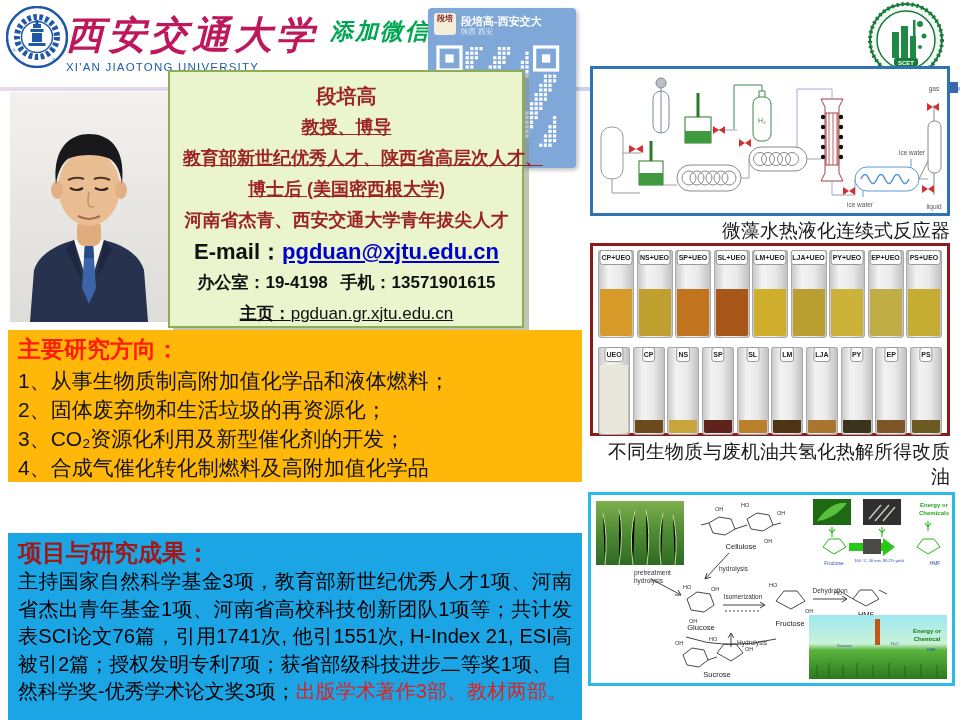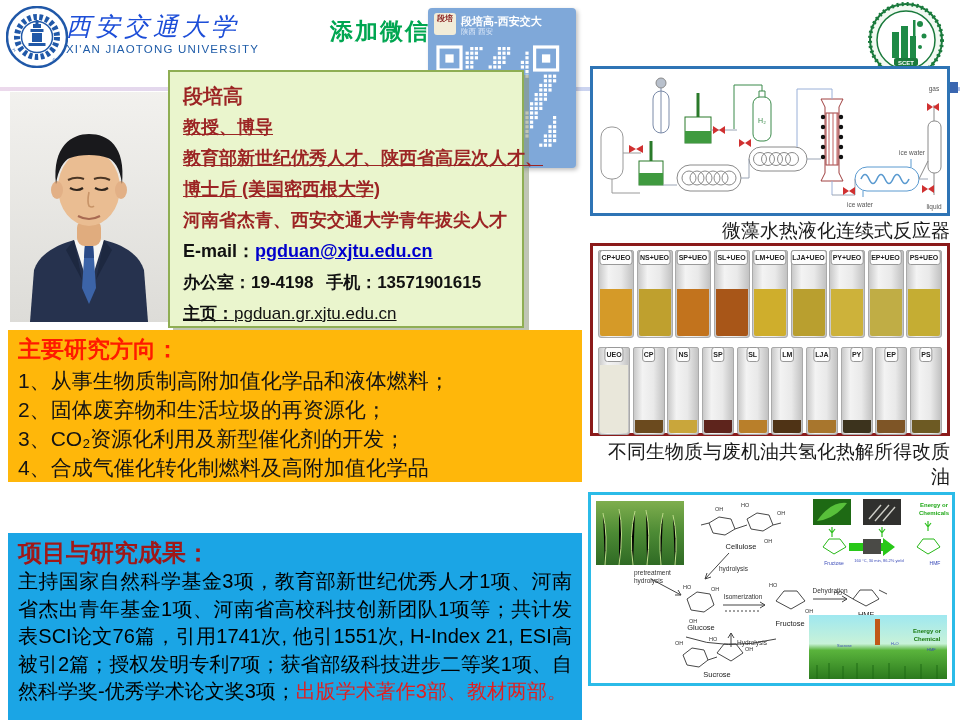--- a/index.html
+++ b/index.html
@@ -1,35 +1,35 @@
 <!DOCTYPE html>
 <html><head>
 <meta charset="utf-8">
 <style>
   html,body{margin:0;padding:0;}
   body{width:960px;height:720px;background:#fff;font-family:"Liberation Sans","DejaVu Sans",sans-serif;overflow:hidden;}
   .slide{position:relative;width:960px;height:720px;background:#fff;overflow:hidden;}
   .abs{position:absolute;}
 
   
-  .uni-cn{font-size:25px;font-weight:normal;font-style:italic;color:#1d4ed8;letter-spacing:4px;}
+  .uni-cn{font-size:38px;font-weight:bold;font-style:italic;color:#be185d;letter-spacing:4px;}
   .uni-en{font-size:11.5px;font-weight:normal;color:#1f5ca8;letter-spacing:1.2px;margin-top:0;}
-  .add-wechat{font-size:23px;font-weight:bold;color:#00a651;letter-spacing:2px;}
+  .add-wechat{font-size:23px;font-weight:bold;font-style:italic;color:#00a651;letter-spacing:2px;}
   .divider{left:0;top:87px;width:960px;height:4px;background:linear-gradient(to right,#ecd9ec,#ccd4f0 60%,#aebfe8);}
   .divider-cap{left:932px;top:82px;width:26px;height:11px;background:#3a66b0;}
 
   
   .qr-card{left:428px;top:8px;width:148px;height:160px;background:#7fa8d9;border-radius:4px;box-shadow:2px 2px 4px rgba(0,0,0,.25);}
   .qr-head{position:absolute;left:6px;top:5px;right:4px;height:24px;}
   .qr-avatar{position:absolute;left:0;top:0;width:22px;height:22px;background:#f2ecd8;border-radius:3px;color:#8a2020;font-size:8px;line-height:11px;text-align:center;font-weight:bold;}
   .qr-name{position:absolute;left:27px;top:1px;color:#fff;font-size:11px;font-weight:bold;white-space:nowrap;}
   .qr-sub{position:absolute;left:27px;top:14px;color:#d9e6f7;font-size:7.5px;}
 
   
-  .info-card{left:168px;top:70px;width:356px;height:258px;background:#eaf5cd;border:2px solid #8fae53;box-shadow:5px 5px 0 rgba(140,150,120,.55);box-sizing:border-box;padding:9px 12px 0 13px;}
+  .info-card{left:168px;top:70px;width:356px;height:258px;background:#eaf5cd;border:2px solid #8fae53;box-shadow:5px 5px 0 rgba(140,150,120,.55);box-sizing:border-box;padding:9px 12px 0 13px;text-align:center;}
   .info-line{font-size:18px;font-weight:bold;color:#9c2424;line-height:31px;white-space:nowrap;}
   .u{text-decoration:underline;}
   .mail-link{color:#0000cc;text-decoration:underline;}
   .home-link{color:#111;font-weight:normal;text-decoration:underline;font-size:17px;}
   .lbl-black{color:#111;}
 
   
   .photo{left:10px;top:92px;width:158px;height:230px;}
 
   
@@ -393,21 +393,21 @@
     <path d="M79 100 q-2 10 0 14 q3 2 5 0" stroke="#c89468" stroke-width="1.6" fill="none"></path>
     <path d="M68 124 q11 6 22 0" stroke="#a86a52" stroke-width="2" fill="none"></path>
   </svg>
 
   <div class="abs info-card">
     <div class="info-line" style="font-size:20px">段培高</div>
     <div class="info-line"><span class="u">教授、博导</span></div>
     <div class="info-line"><span class="u">教育部新世纪优秀人才、陕西省高层次人才、</span></div>
     <div class="info-line"><span class="u">博士后 (美国密西根大学)</span></div>
     <div class="info-line">河南省杰青、西安交通大学青年拔尖人才</div>
-    <div class="info-line" style="font-size:18px">
+    <div class="info-line" style="font-size:22px">
       <span class="lbl-black">E-mail：</span><a class="mail-link" href="#">pgduan@xjtu.edu.cn</a>
     </div>
     <div class="info-line" style="font-size:17px">
       <span class="lbl-black">办公室：</span><span class="lbl-black">19-4198</span>
       <span class="lbl-black" style="margin-left:8px">手机：</span><span class="lbl-black">13571901615</span>
     </div>
     <div class="info-line" style="font-size:17px">
       <span class="lbl-black u">主页：</span><a class="home-link" href="#">pgduan.gr.xjtu.edu.cn</a>
     </div>
   </div>

